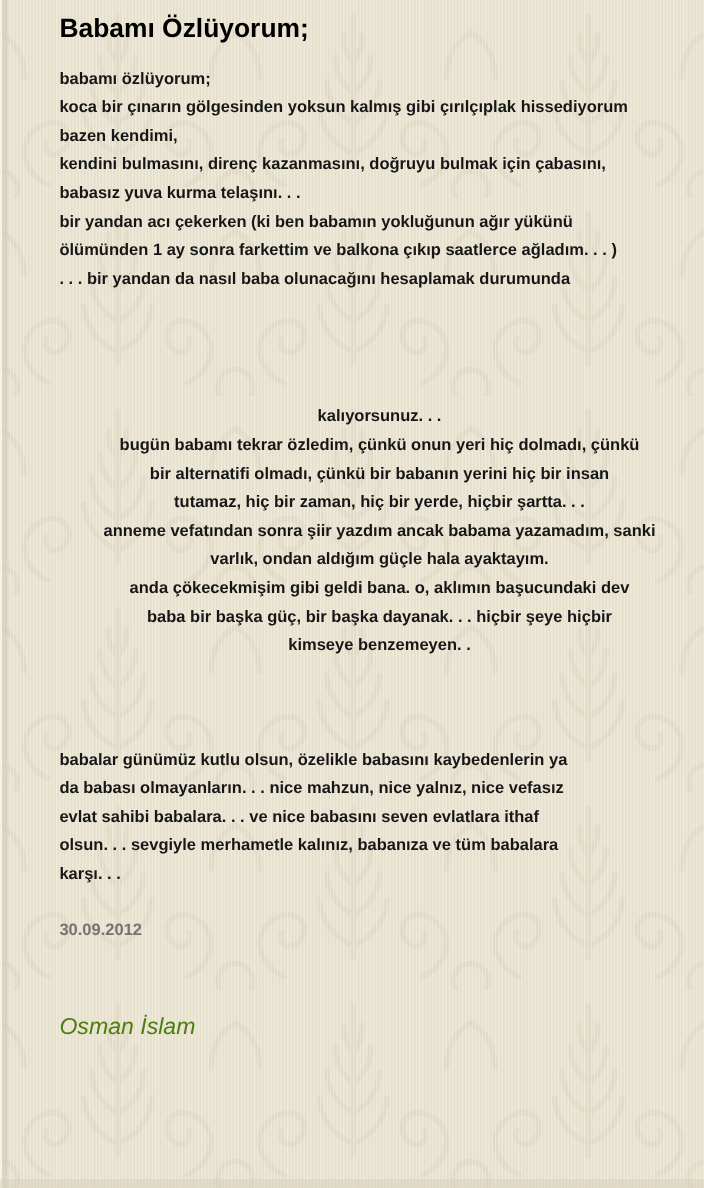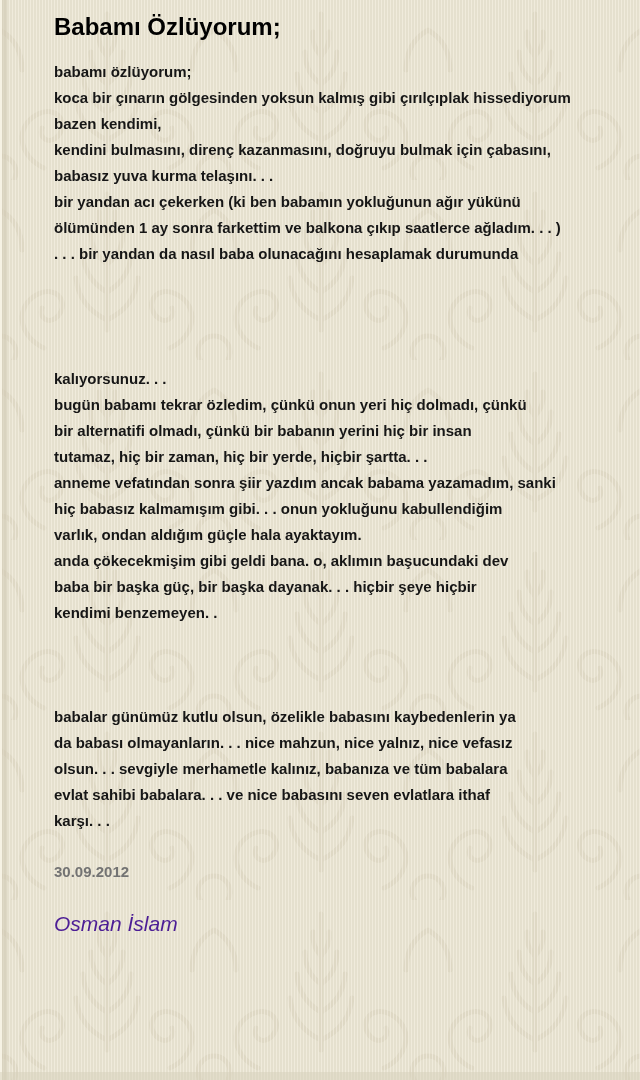--- a/index.html
+++ b/index.html
@@ -40,37 +40,37 @@
   }
   .poem-line {
     font-size: 15px;
     line-height: 26px;
     font-weight: bold;
     color: #161616;
     white-space: nowrap;
     min-height: 26px; 
   }
   .stanza-0 { margin-top: 18px; }
-  .stanza-1 { margin-top: 99px; }
+  .stanza-1 { margin-top: 99px; text-align: center; }
   .stanza-2 { margin-top: 78px; }
   .poem-date {
     margin-top: 25px;
     font-size: 15px;
     line-height: 26px;
     font-weight: bold;
     color: #737373;
     white-space: nowrap;
   }
   .poem-author {
-    margin-top: 26px;
+    margin-top: 62px;
     font-size: 21px;
     line-height: 26px;
     font-style: italic;
     font-weight: normal;
-    color: #4c1d95;
+    color: #4d7c0f;
     white-space: nowrap;
   }
 </style>
 </head>
 <body>
 
 <div class="bg-layer">
   <svg width="640" height="1080" xmlns="http://www.w3.org/2000/svg" aria-hidden="true">
     <defs>
       <pattern id="damask" width="214" height="180" patternUnits="userSpaceOnUse">
@@ -124,30 +124,29 @@
         <div class="poem-line">bir yandan acı çekerken (ki ben babamın yokluğunun ağır yükünü</div>
         <div class="poem-line">ölümünden 1 ay sonra farkettim ve balkona çıkıp saatlerce ağladım. . . )</div>
         <div class="poem-line">. . . bir yandan da nasıl baba olunacağını hesaplamak durumunda</div>
       </div>
     <div class="stanza stanza-1">
         <div class="poem-line">kalıyorsunuz. . .</div>
         <div class="poem-line">bugün babamı tekrar özledim, çünkü onun yeri hiç dolmadı, çünkü</div>
         <div class="poem-line">bir alternatifi olmadı, çünkü bir babanın yerini hiç bir insan</div>
         <div class="poem-line">tutamaz, hiç bir zaman, hiç bir yerde, hiçbir şartta. . .</div>
         <div class="poem-line">anneme vefatından sonra şiir yazdım ancak babama yazamadım, sanki</div>
-        <div class="poem-line">hiç babasız kalmamışım gibi. . . onun yokluğunu kabullendiğim</div>
         <div class="poem-line">varlık, ondan aldığım güçle hala ayaktayım.</div>
         <div class="poem-line">anda çökecekmişim gibi geldi bana. o, aklımın başucundaki dev</div>
         <div class="poem-line">baba bir başka güç, bir başka dayanak. . . hiçbir şeye hiçbir</div>
-        <div class="poem-line">kendimi benzemeyen. .</div>
+        <div class="poem-line">kimseye benzemeyen. .</div>
       </div>
     <div class="stanza stanza-2">
         <div class="poem-line">babalar günümüz kutlu olsun, özelikle babasını kaybedenlerin ya</div>
         <div class="poem-line">da babası olmayanların. . . nice mahzun, nice yalnız, nice vefasız</div>
+        <div class="poem-line">evlat sahibi babalara. . . ve nice babasını seven evlatlara ithaf</div>
         <div class="poem-line">olsun. . . sevgiyle merhametle kalınız, babanıza ve tüm babalara</div>
-        <div class="poem-line">evlat sahibi babalara. . . ve nice babasını seven evlatlara ithaf</div>
         <div class="poem-line">karşı. . .</div>
       </div>
   </section>
 
   <div class="poem-date">30.09.2012</div>
   <div class="poem-author">Osman İslam</div>
 </main>
 
 </body></html>

